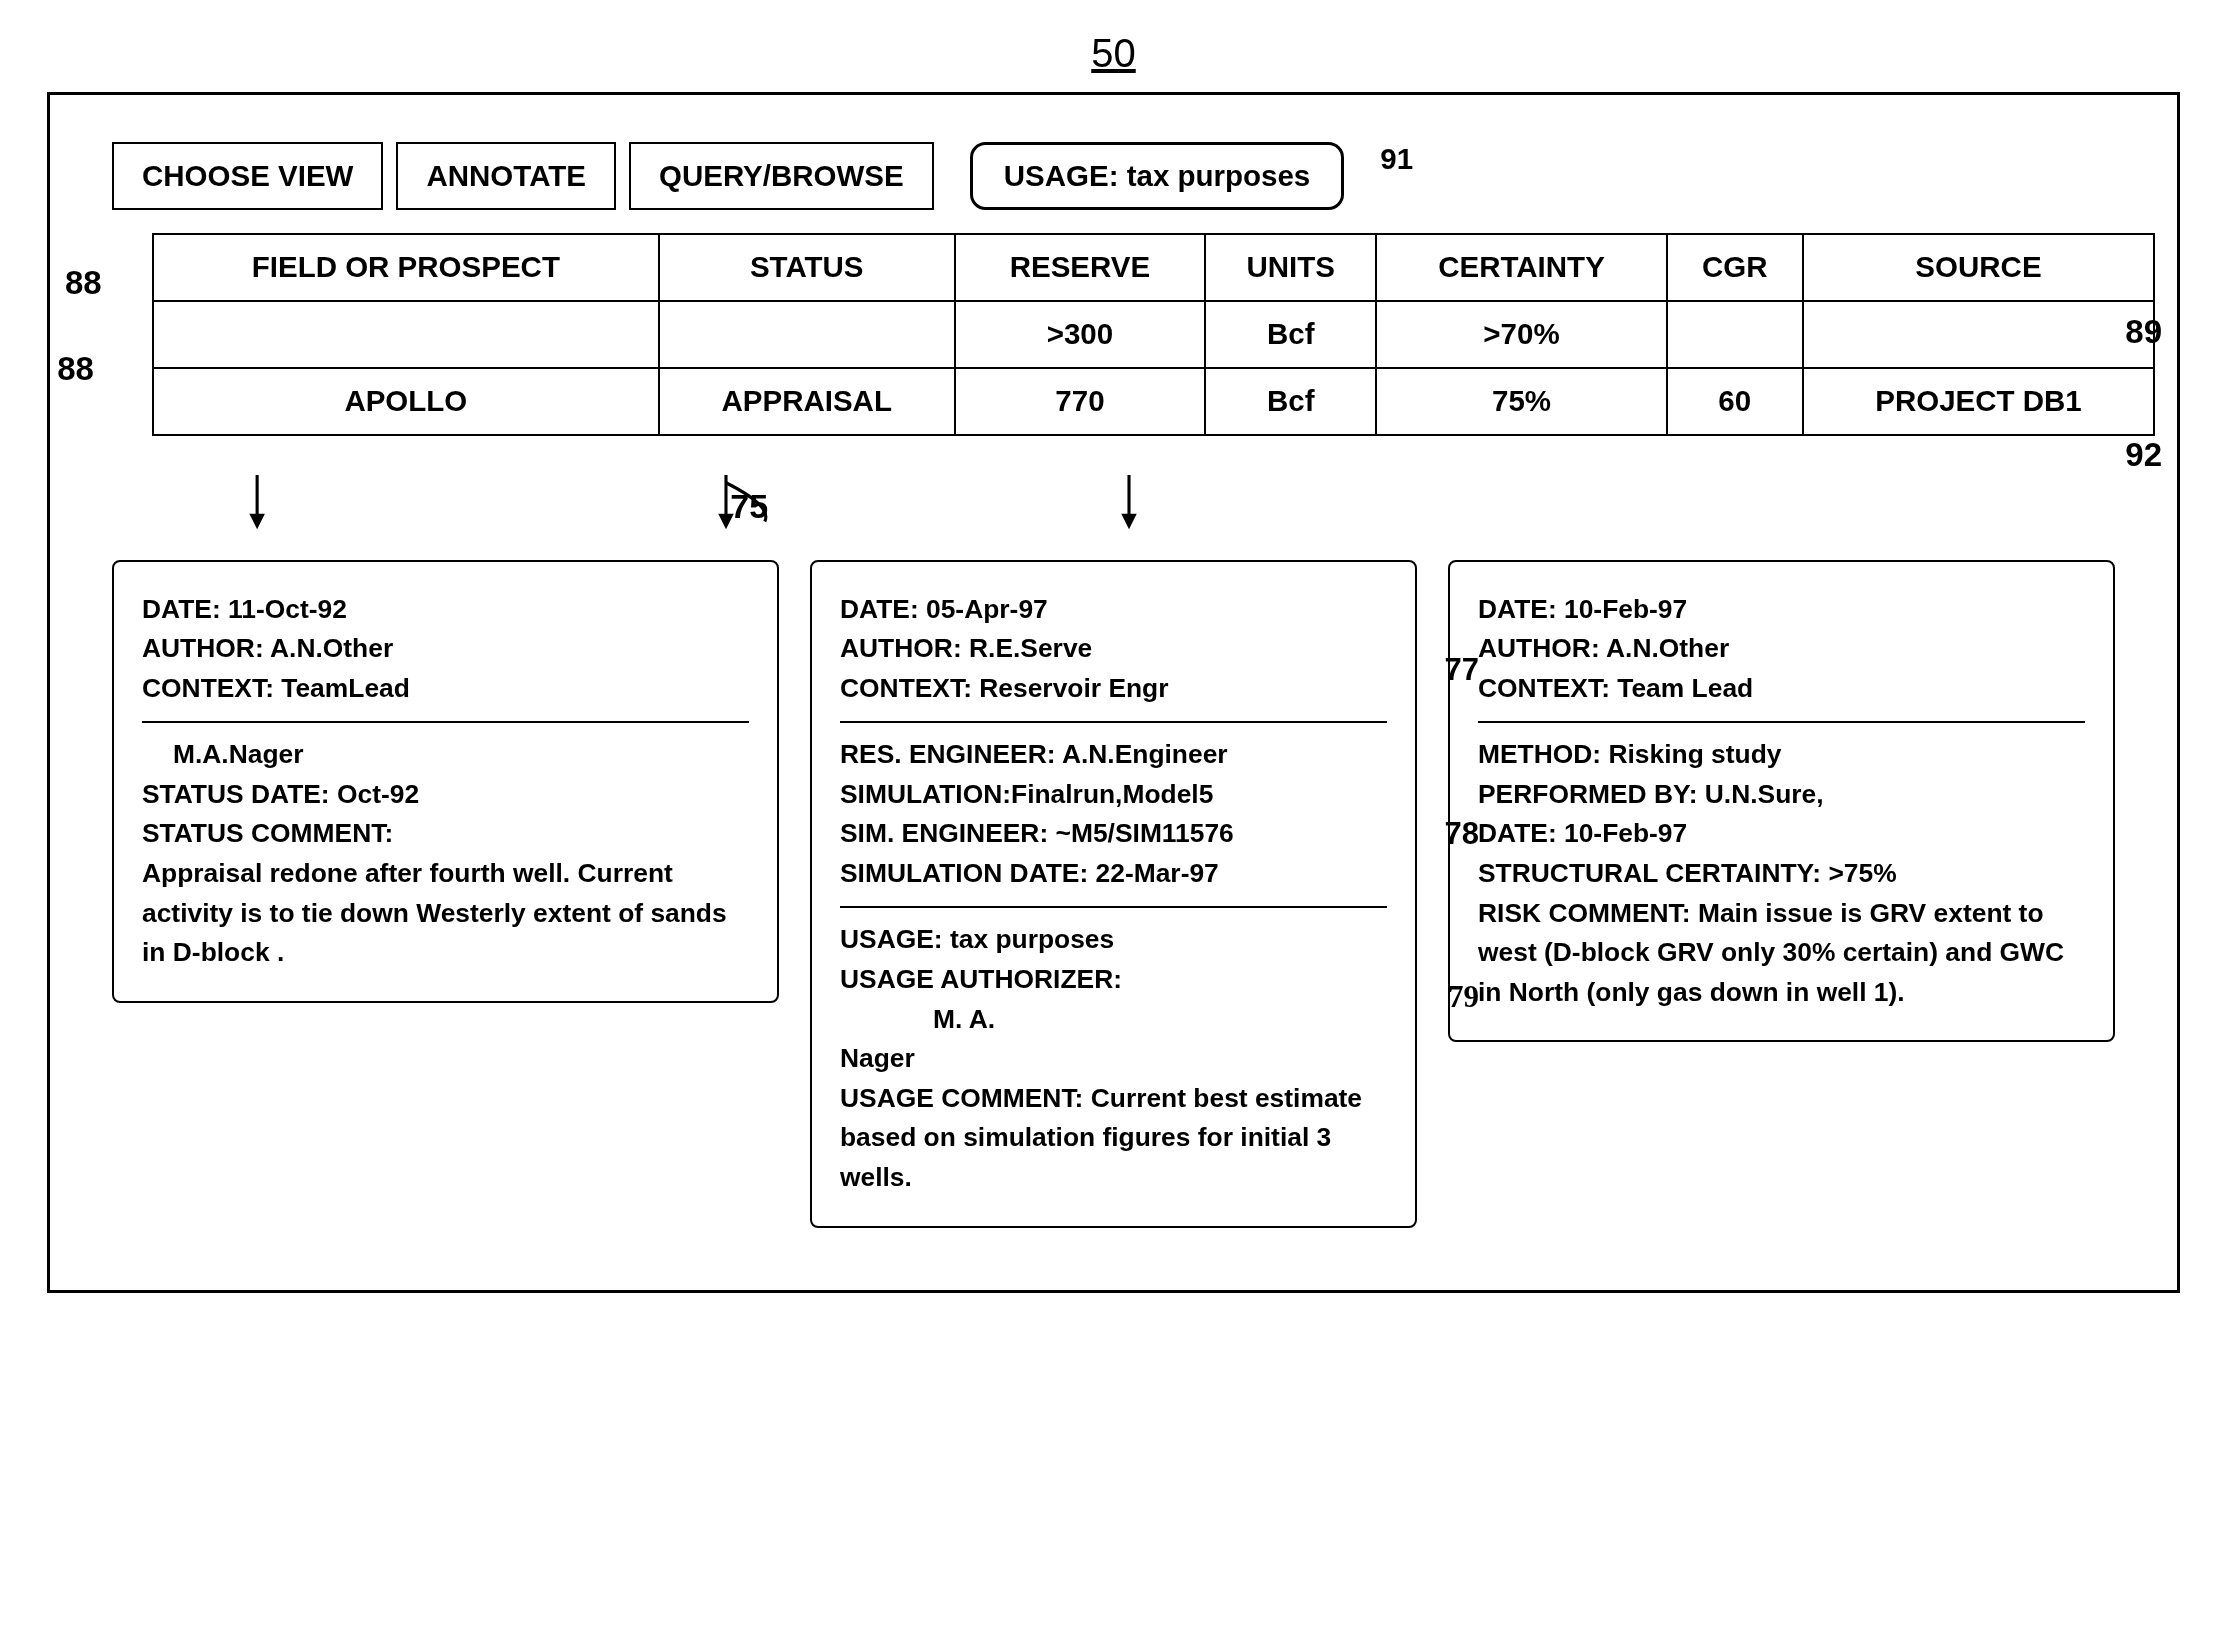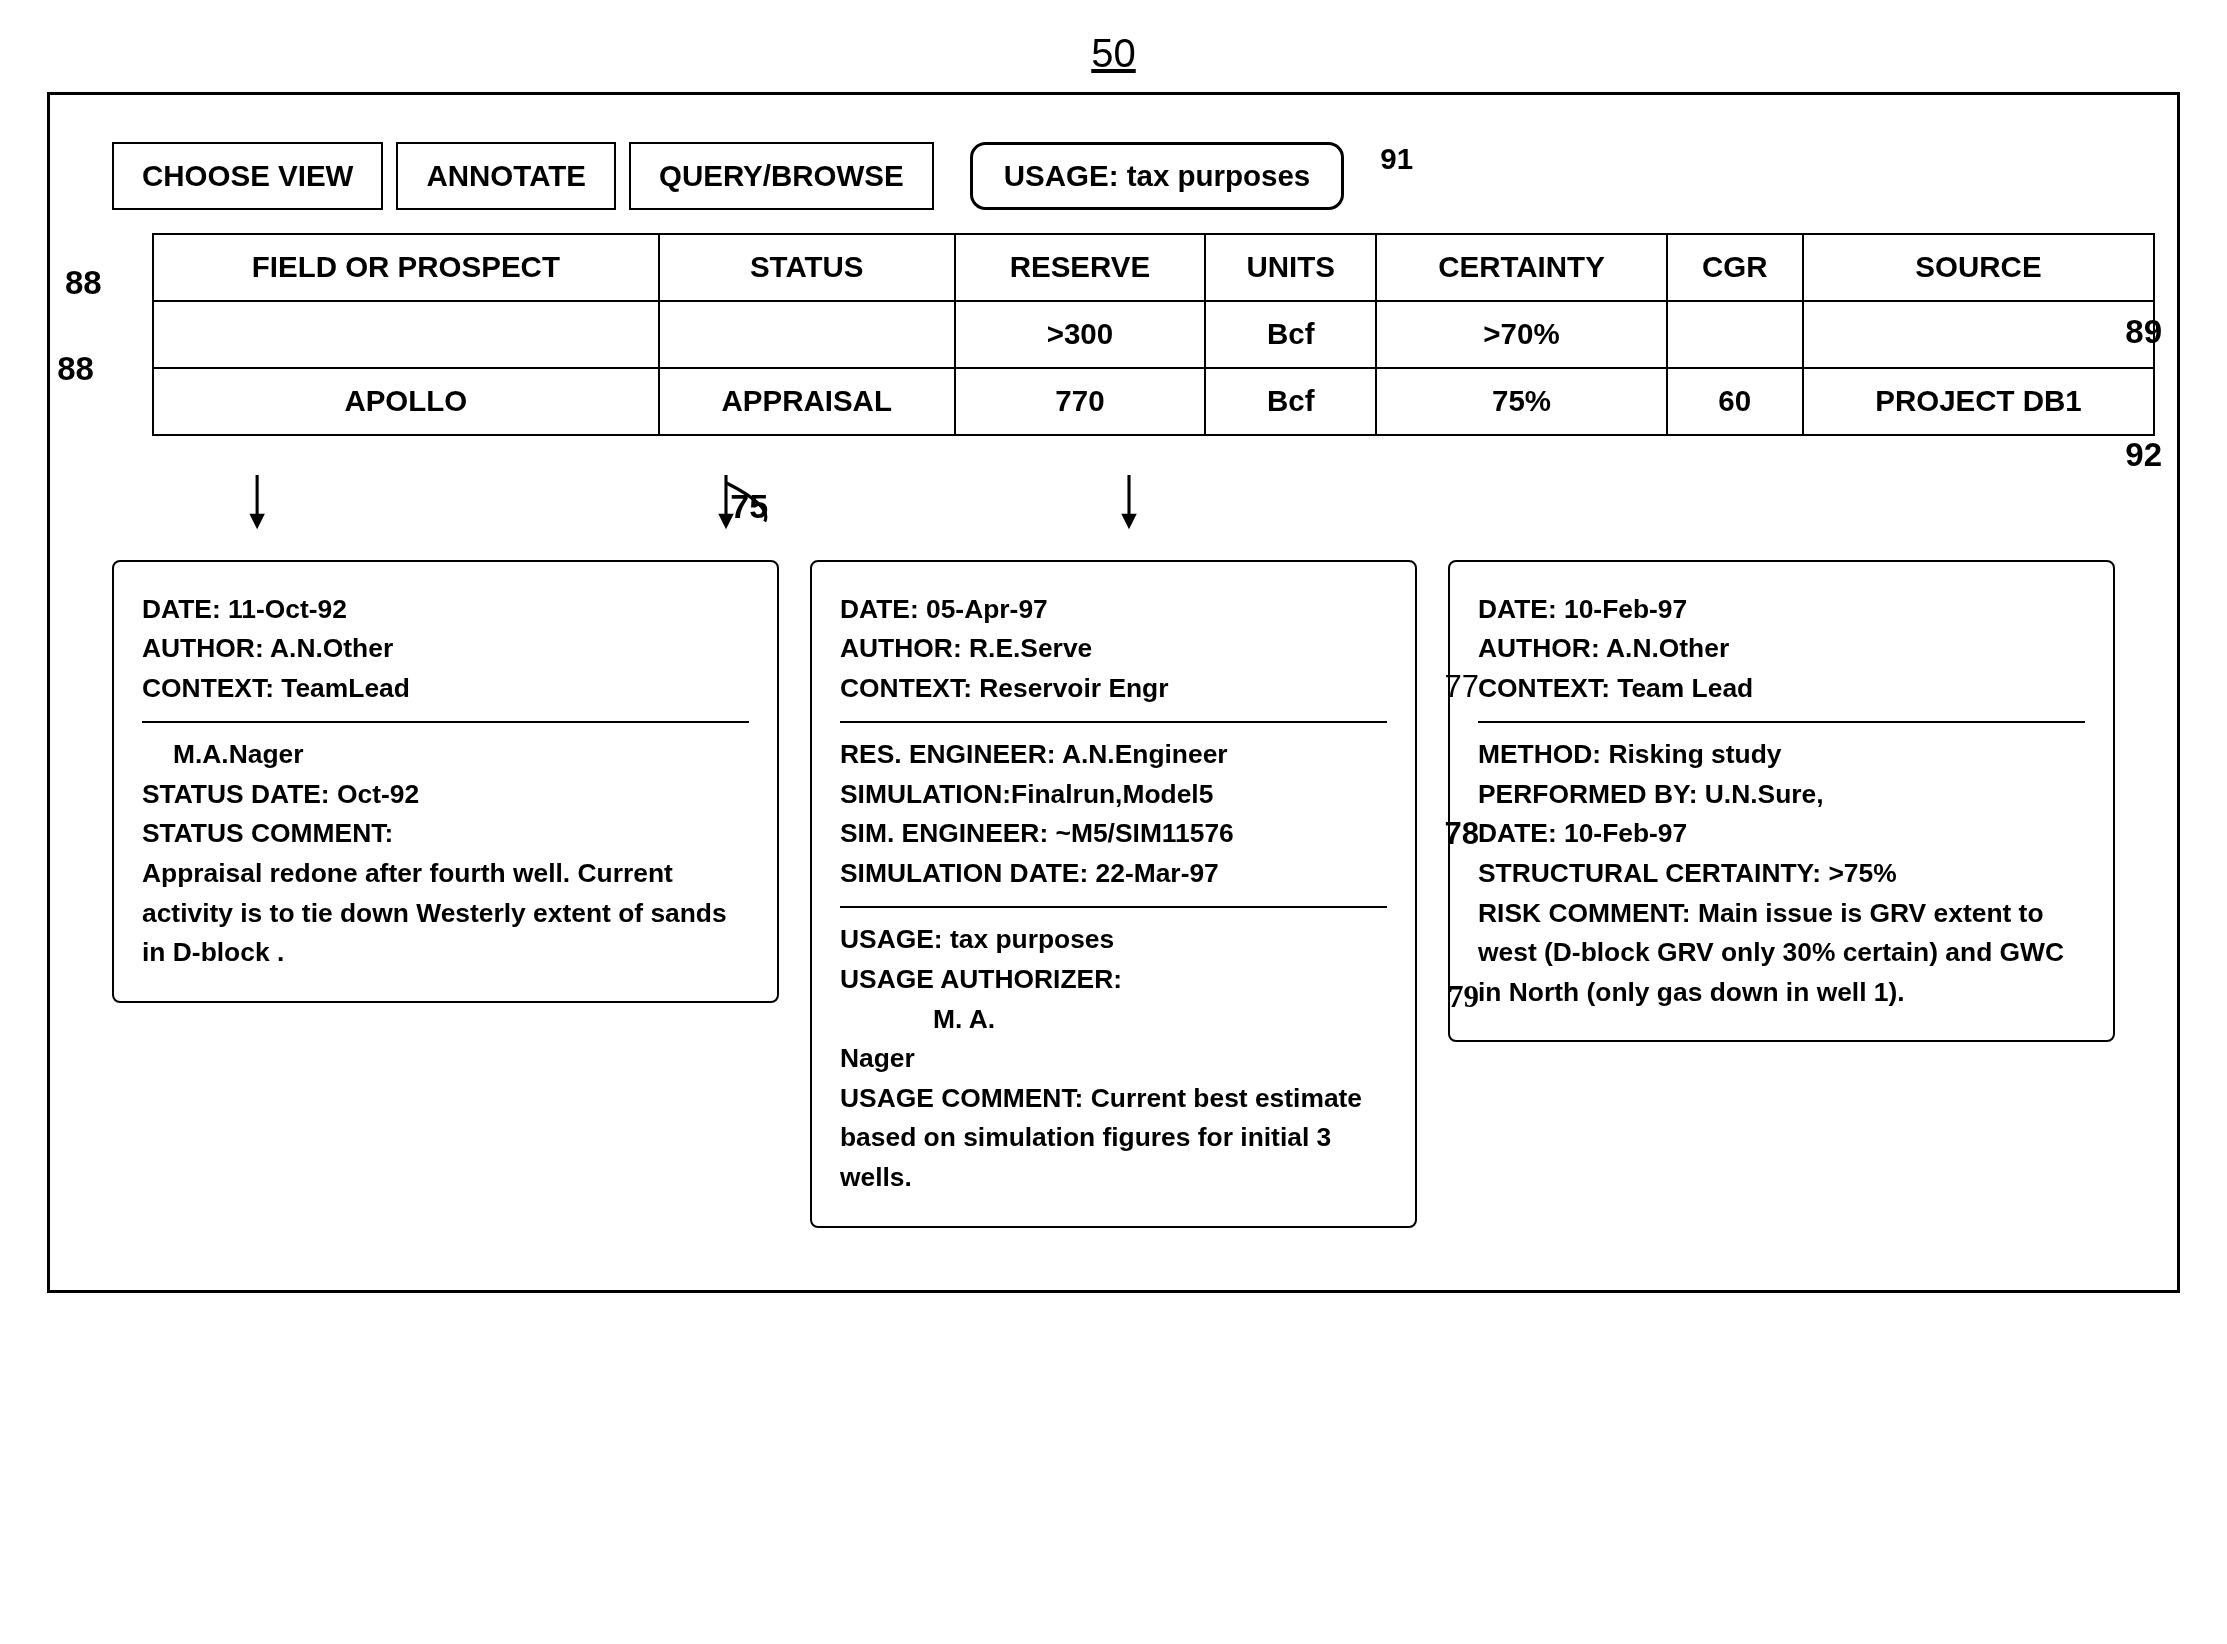--- a/index.html
+++ b/index.html
@@ -209,21 +209,21 @@
           <div>SIM. ENGINEER: ~M5/SIM11576</div>
           <div>SIMULATION DATE: 22-Mar-97</div>
           <hr>
           <div>USAGE: tax purposes</div>
           <div>USAGE AUTHORIZER:</div>
           <div style="margin-left:93px;">M. A.</div>
           <div>Nager</div>
           <div>USAGE COMMENT: Current best estimate based on simulation figures for initial 3 wells.</div>
         </div>
 
-        <div style="position:absolute; right:-62px; top:109px; font-size:31px; font-weight:normal;">77</div>
+        <div style="position:absolute; right:-62px; top:92px; font-size:31px; font-weight:bold;">77</div>
         <div style="position:absolute; right:-62px; top:256px; font-size:31px; font-weight:bold;">78</div>
         <div style="position:absolute; right:-62px; top:419px; font-size:31px; font-weight:bold;font-family:Liberation Serif, serif;">79</div>
       </div>
 
       <div class="info-box">
         <div>DATE: 10-Feb-97</div>
         <div>AUTHOR: A.N.Other</div>
         <div>CONTEXT: Team Lead</div>
         <hr>
         <div>METHOD: Risking study</div>

